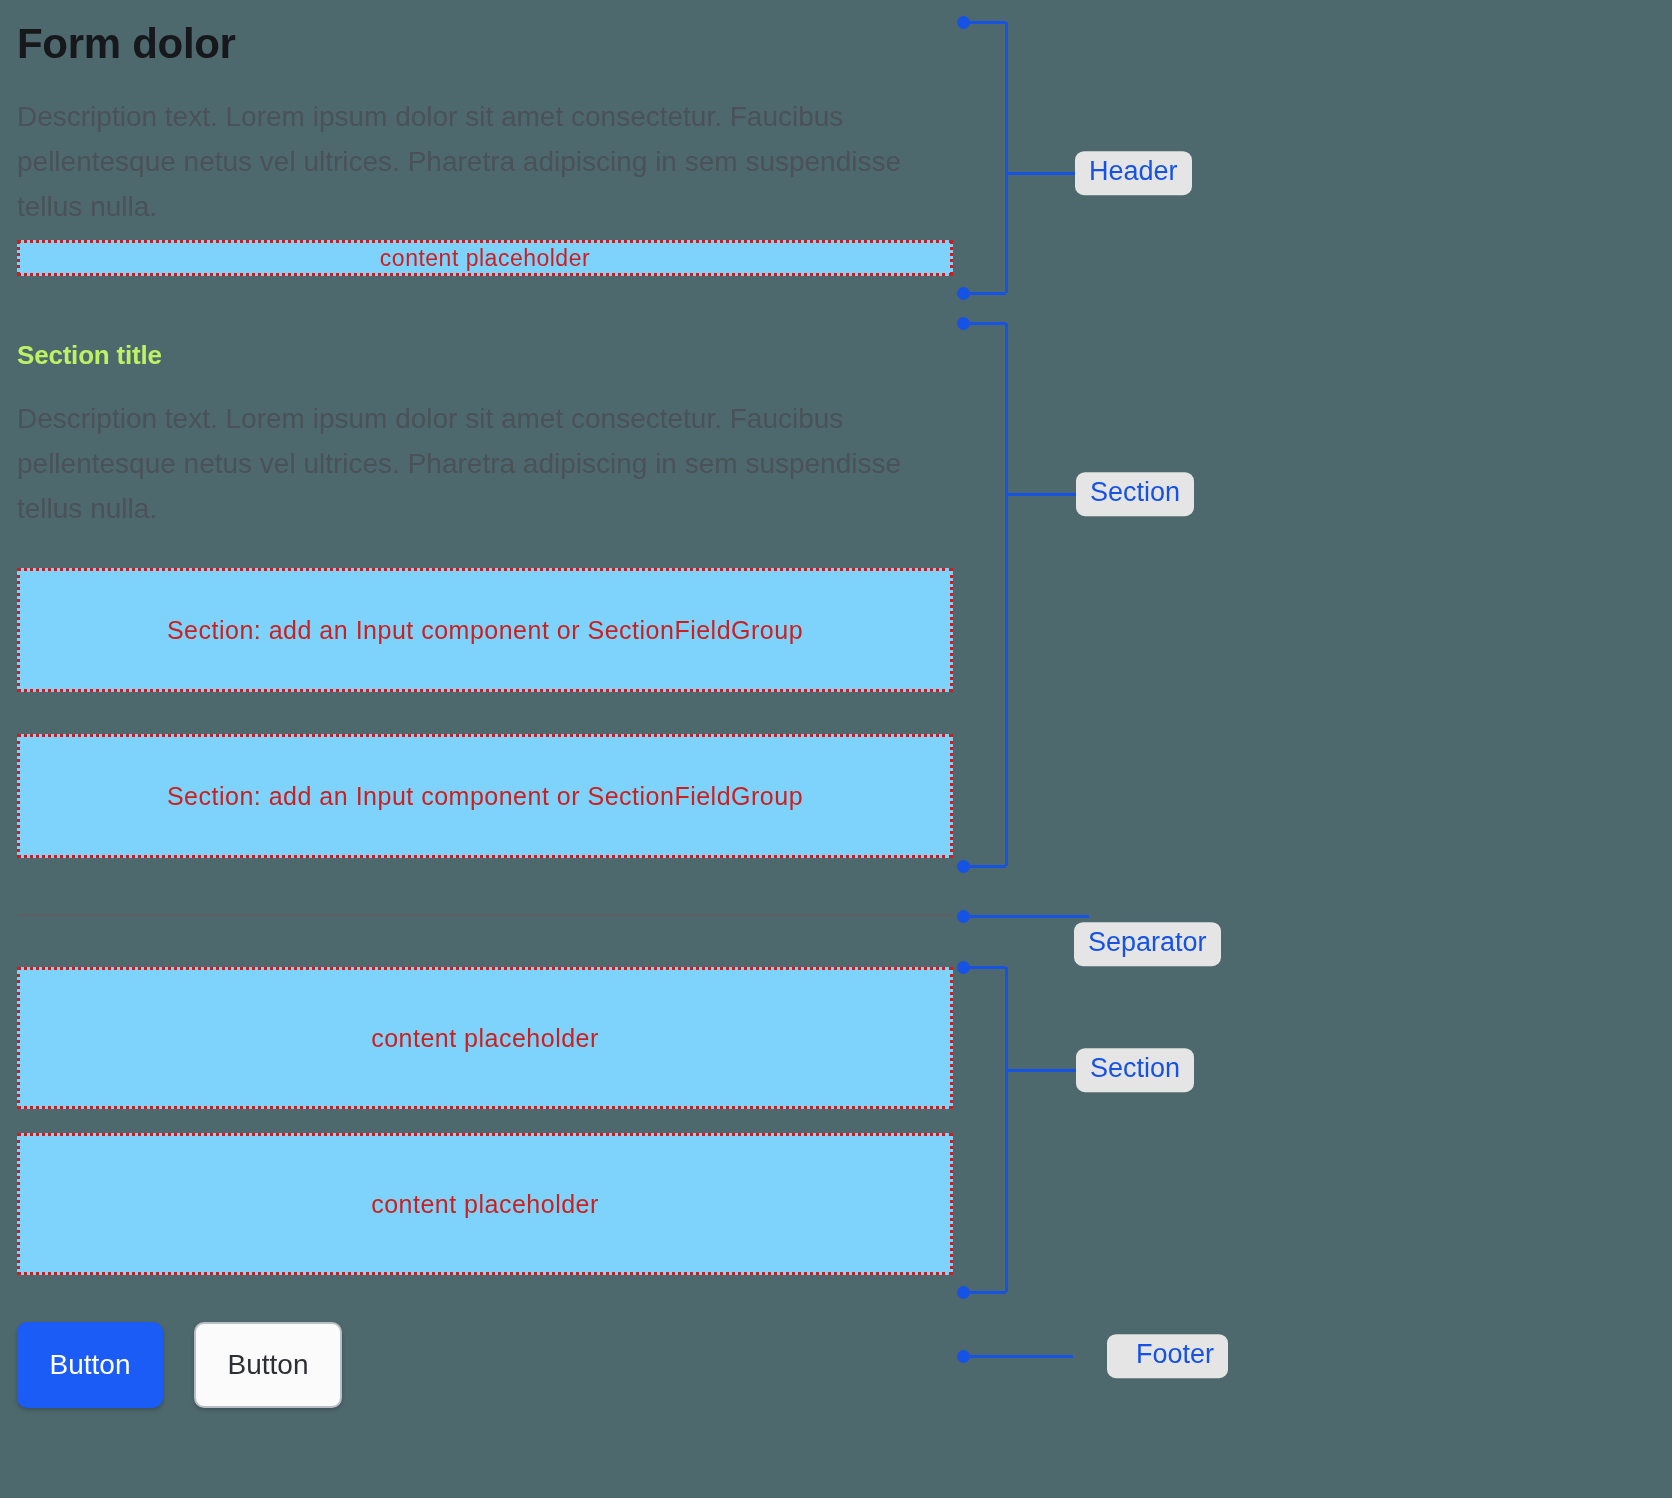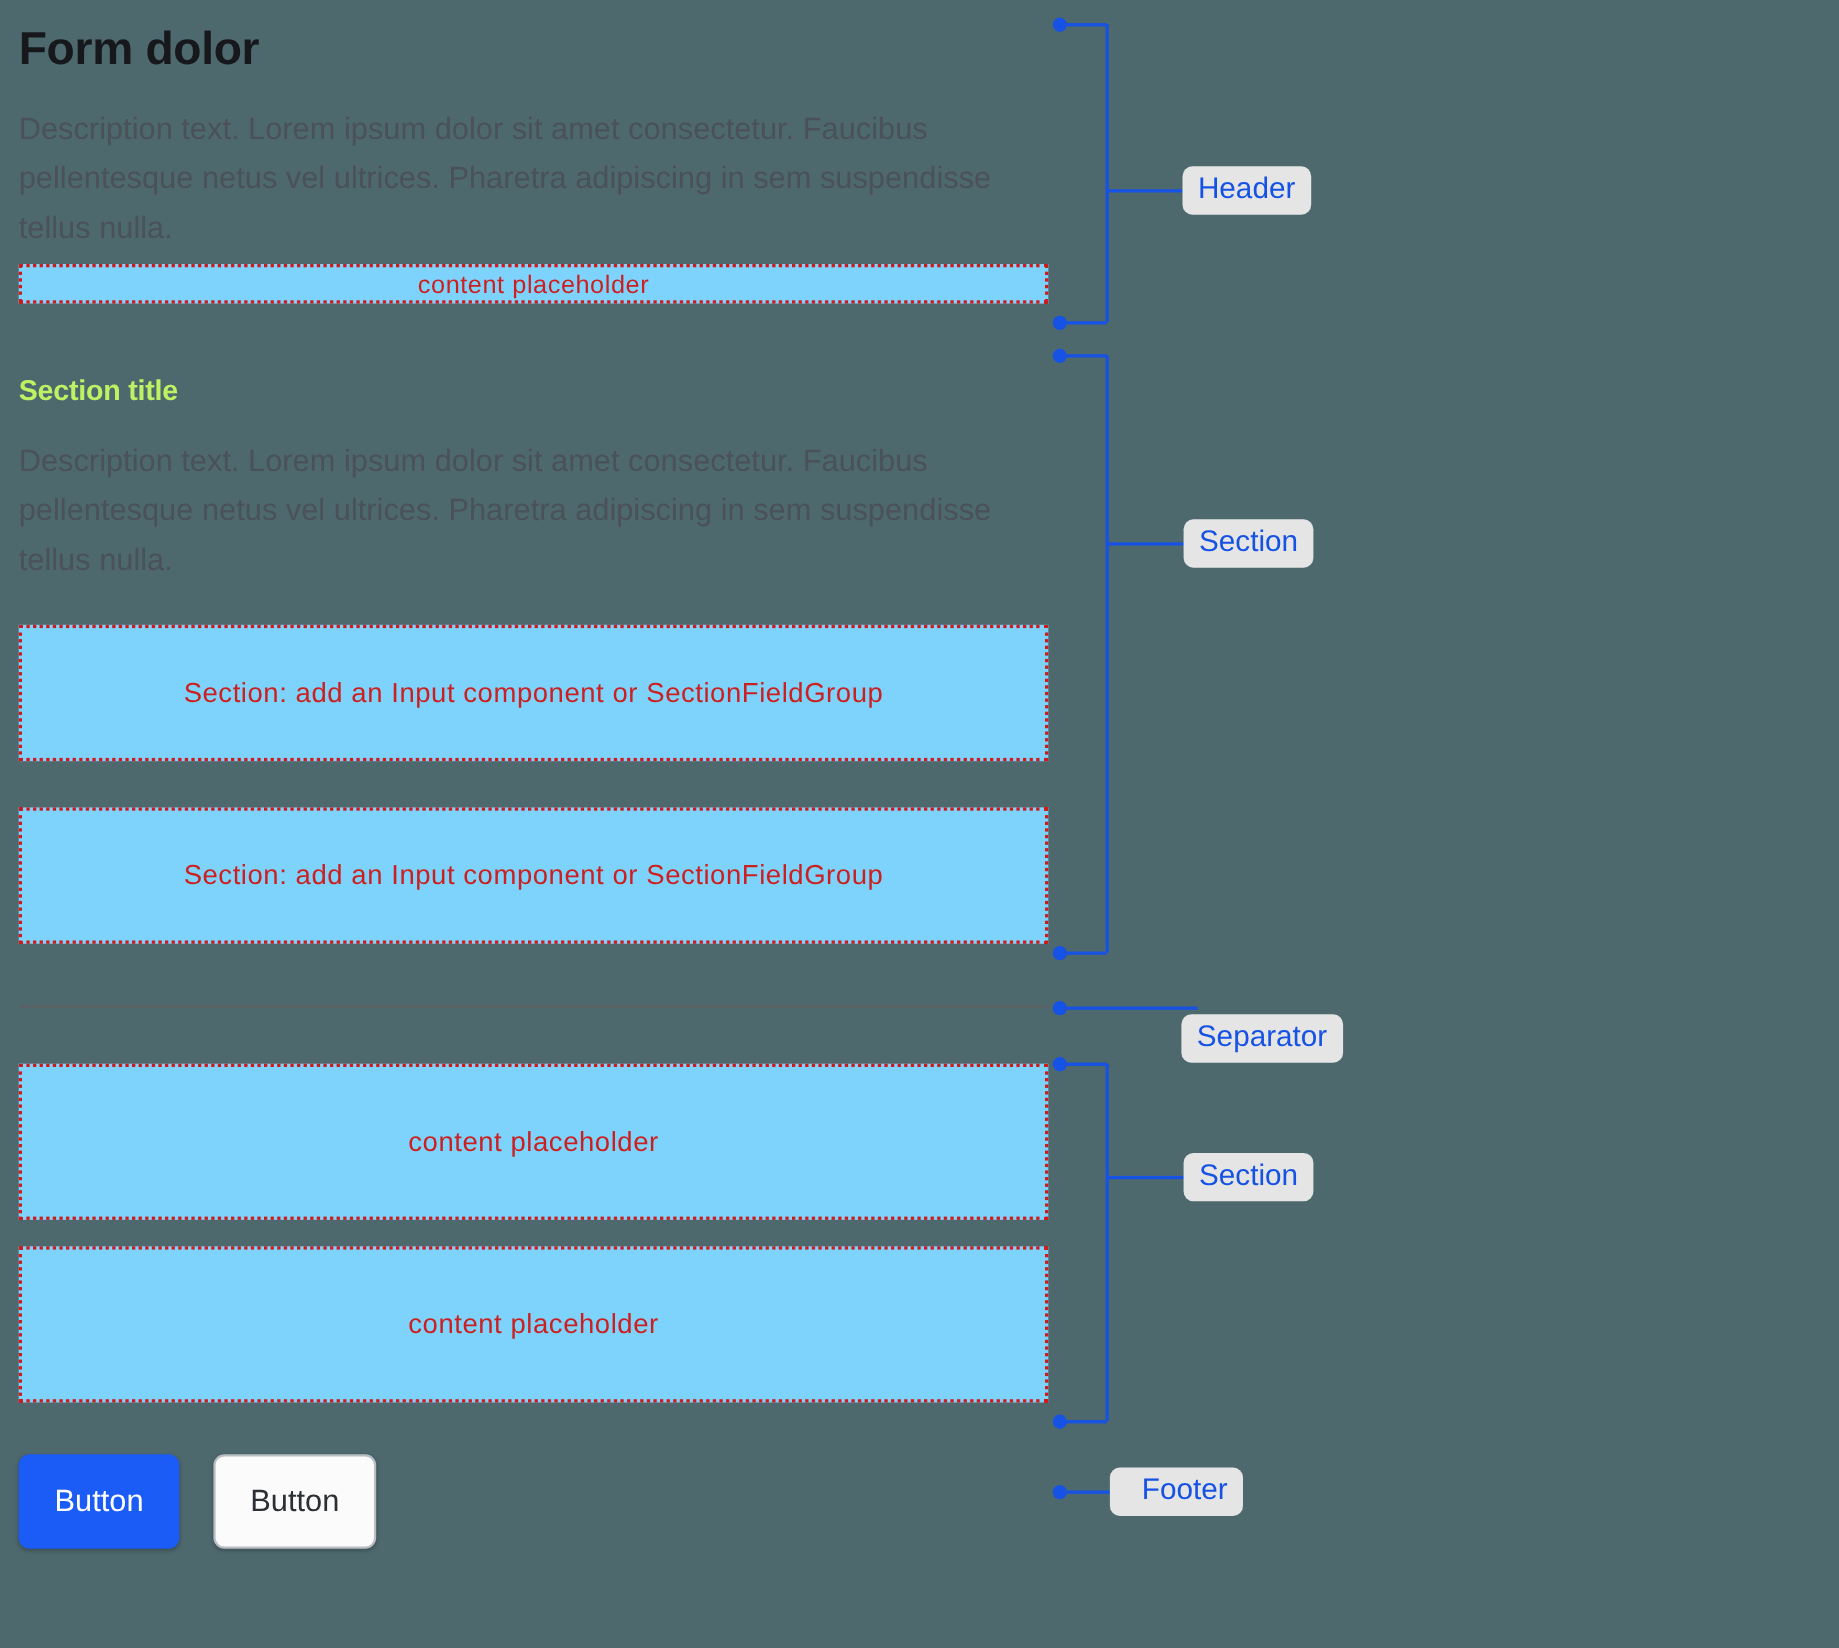--- a/index.html
+++ b/index.html
@@ -171,15 +171,15 @@
   <div class="dot" style="left:963px; top:967px;"></div>
   <div class="hline" style="left:963px; top:967px; width:43px;"></div>
   <div class="vline" style="left:1006px; top:967px; height:325px;"></div>
   <div class="hline" style="left:963px; top:1292px; width:43px;"></div>
   <div class="dot" style="left:963px; top:1292px;"></div>
   <div class="hline" style="left:1006px; top:1070px; width:70px;"></div>
   <div class="anno-label" style="left:1076px; top:1070px;">Section</div>
 
   <div class="dot" style="left:963px; top:1356px;"></div>
   <div class="hline" style="left:963px; top:1356px; width:110px;"></div>
-  <div class="anno-label" style="left:1009px; top:1356px;padding-left:29px;">Footer</div>
+  <div class="anno-label" style="left:1107px; top:1356px;padding-left:29px;">Footer</div>
 
 </div>
 
 </body></html>

